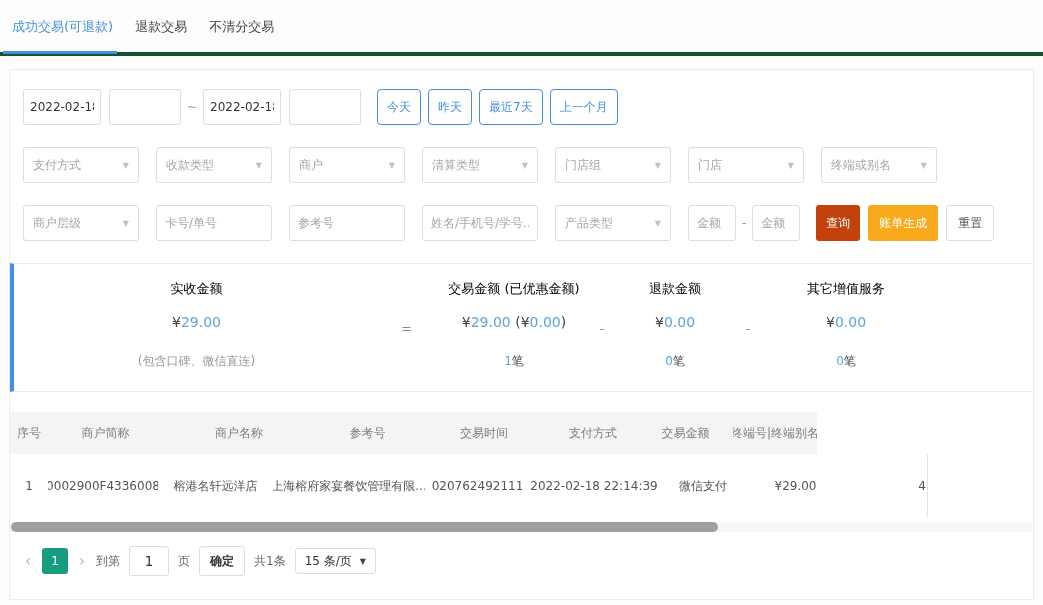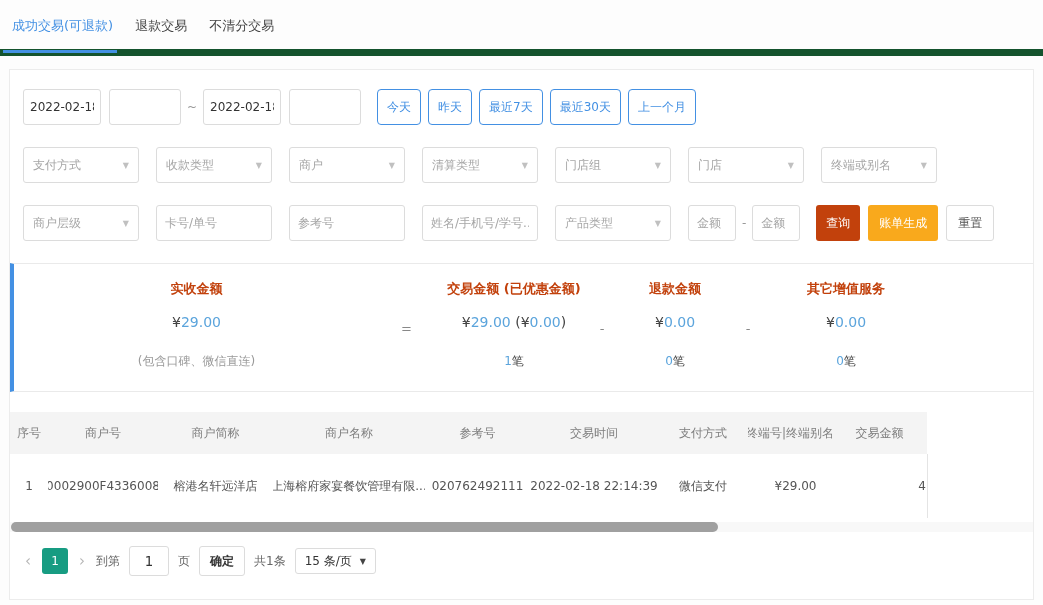--- a/index.html
+++ b/index.html
@@ -1,21 +1,21 @@
 <!DOCTYPE html>
 <html><head>
 <meta charset="utf-8">
 <style>
   * { margin:0; padding:0; box-sizing:border-box; }
   html,body { width:1043px; height:605px; overflow:hidden; background:#fdfdfd;
     font-family:"DejaVu Sans","Liberation Sans",sans-serif; font-size:12px; color:#555; }
 
   
   .tabbar { display:flex; align-items:center; gap:18px; height:56px; padding-left:10px;
-    border-bottom:7px solid #14532d; background:#fdfdfd; }
+    border-bottom:4px solid #14532d; background:#fdfdfd; }
   .tab { position:relative; font-size:13px; color:#444; padding:19px 2px 17px; cursor:pointer; }
   .tab.active { color:#4390e3; }
   .tab.active::after { content:""; position:absolute; left:-7px; right:-2px; bottom:-1px;
     height:3px; background:#4390e3; }
 
   
   .card { margin:13px 9px 0; border:1px solid #ececec; background:#fff; height:531px; }
   .frow { display:flex; align-items:center; margin:0 0 0 13px; }
   .frow.r1 { margin-top:19px; }
   .frow + .frow { margin-top:22px; }
@@ -45,21 +45,21 @@
   .btn.search { width:44px; background:#c2410c; margin-left:16px; }
   .btn.bill { padding:4px 11px; background:#f9a91c; margin-left:8px; }
   .btn.reset { padding:0 11px; background:#fff; border:1px solid #dcdcdc; color:#555; margin-left:8px; }
 
   
   .summary { margin-top:22px; border-top:1px solid #eaeaea; border-bottom:1px solid #eaeaea;
     border-left:4px solid #4390e3; display:flex; padding:16px 0 15px; height:129px; }
   .sum-col { display:flex; flex-direction:column; align-items:center; }
   .sum-col.c1 { width:365px; } .sum-col.c2 { width:160px; }
   .sum-col.c3 { width:130px; } .sum-col.c4 { width:180px; }
-  .sum-label { font-size:13px; font-weight:bold; color:#c2410c; height:18px; }
+  .sum-label { font-size:13px; font-weight:normal; color:#000000; height:18px; }
   .sum-value { margin-top:16px; font-size:14px; color:#444; height:22px; }
   .sum-value .num { color:#5ba4dc; }
   .sum-sub { margin-top:17px; font-size:12px; color:#444; height:18px; }
   .sum-sub.note { color:#999; }
   .sum-sub .num { color:#5ba4dc; }
   .sum-op { display:flex; align-items:center; justify-content:center; color:#888; font-size:13px; }
   .sum-op.o1 { width:55px; } .sum-op.o2 { width:16px; } .sum-op.o3 { width:16px; }
 
   
   .table { margin-top:20px; }
@@ -107,21 +107,20 @@
 
   <div class="frow r1">
     <input class="inp date" value="2022-02-18" style="">
     <input class="inp time" value="" style="">
     <span class="tilde">~</span>
     <input class="inp date" value="2022-02-18" style="">
     <input class="inp time" value="" style="">
     <button class="qbtn first">今天</button>
     <button class="qbtn">昨天</button>
     <button class="qbtn">最近7天</button>
-    <button class="qbtn">最近30天</button>
     <button class="qbtn">上一个月</button>
   </div>
 
   <div class="frow">
     <div class="sel">
       <span>支付方式</span>
       <span class="caret">▼</span>
     </div>
     <div class="sel">
       <span>收款类型</span>
@@ -191,28 +190,27 @@
     <div class="sum-col c4">
       <div class="sum-label">其它增值服务</div>
       <div class="sum-value"><span>¥</span><span class="num">0.00</span></div>
       <div class="sum-sub"><span class="num">0</span><span>笔</span></div>
     </div>
   </div>
 
   <div class="table">
     <div class="trow th">
       <div class="cell c-idx">序号</div>
-      <div class="cell c-mno">商户号</div>
       <div class="cell c-msh">商户简称</div>
       <div class="cell c-mna">商户名称</div>
       <div class="cell c-ref">参考号</div>
       <div class="cell c-tim">交易时间</div>
       <div class="cell c-pay">支付方式</div>
+      <div class="cell c-amt">交易金额</div>
       <div class="cell c-ter">终端号|终端别名</div>
-      <div class="cell c-amt">交易金额</div>
     </div>
     <div class="trow td">
       <div class="cell c-idx">1</div>
       <div class="cell c-mno">0002900F4336008</div>
       <div class="cell c-msh">榕港名轩远洋店</div>
       <div class="cell c-mna">上海榕府家宴餐饮管理有限...</div>
       <div class="cell c-ref">020762492111</div>
       <div class="cell c-tim">2022-02-18 22:14:39</div>
       <div class="cell c-pay">微信支付</div>
       <div class="cell c-amt">¥29.00</div>

